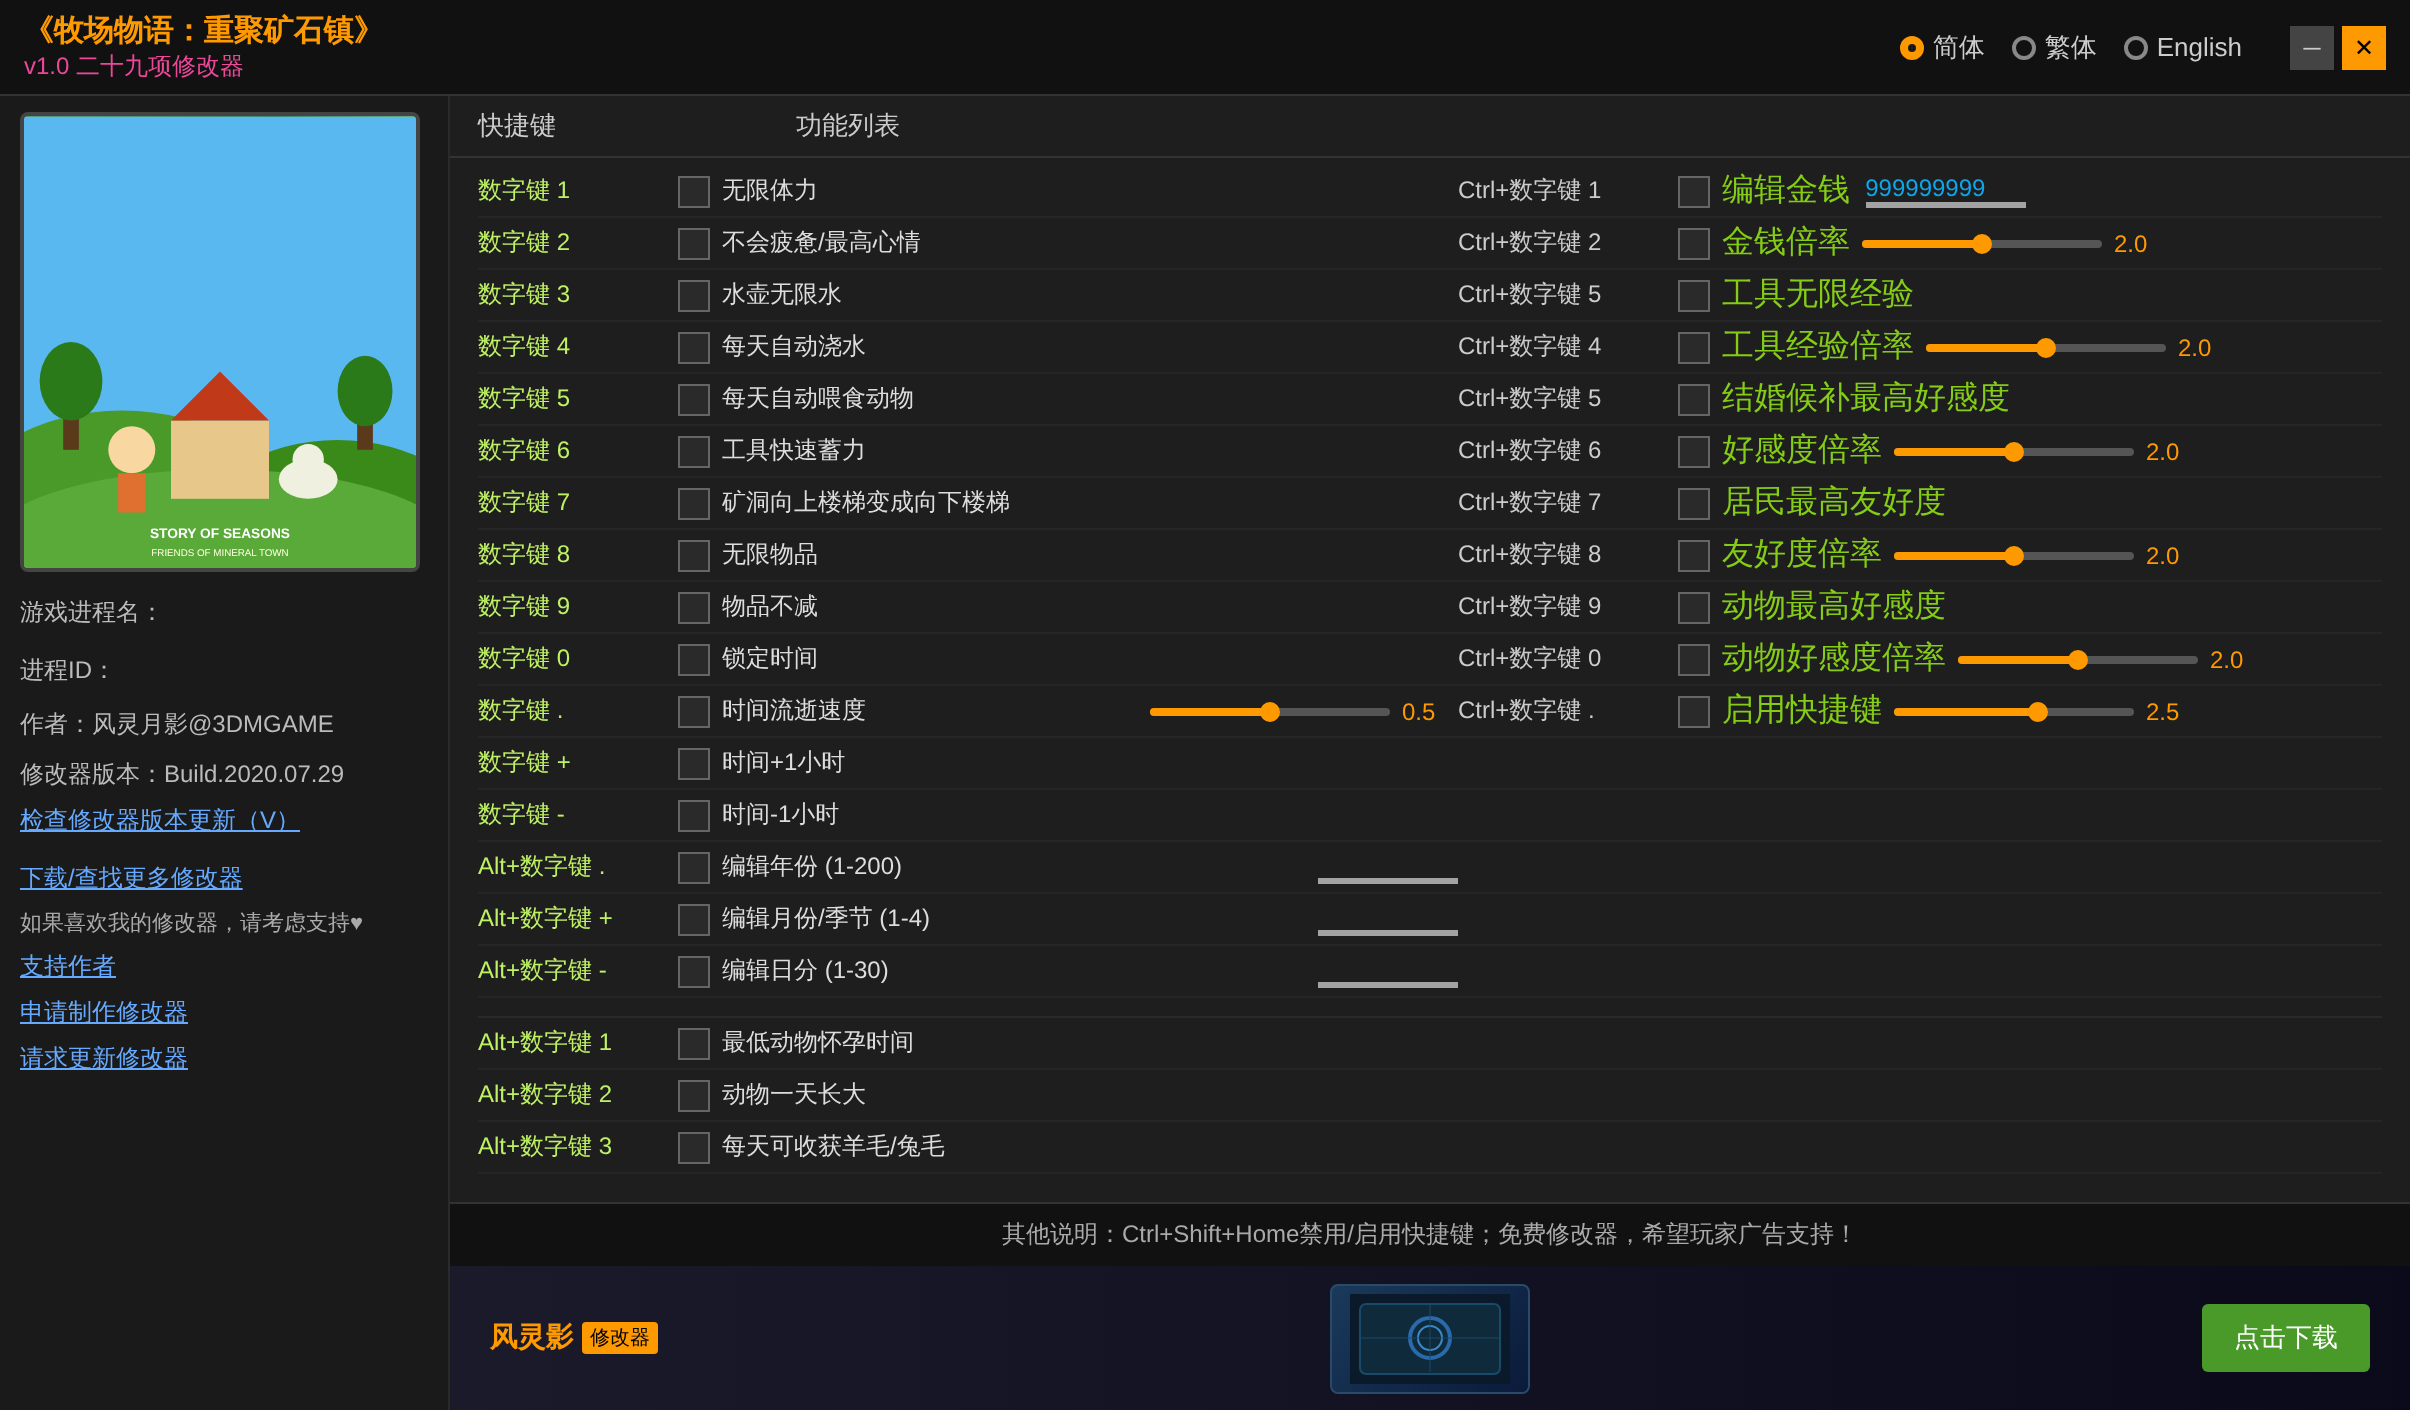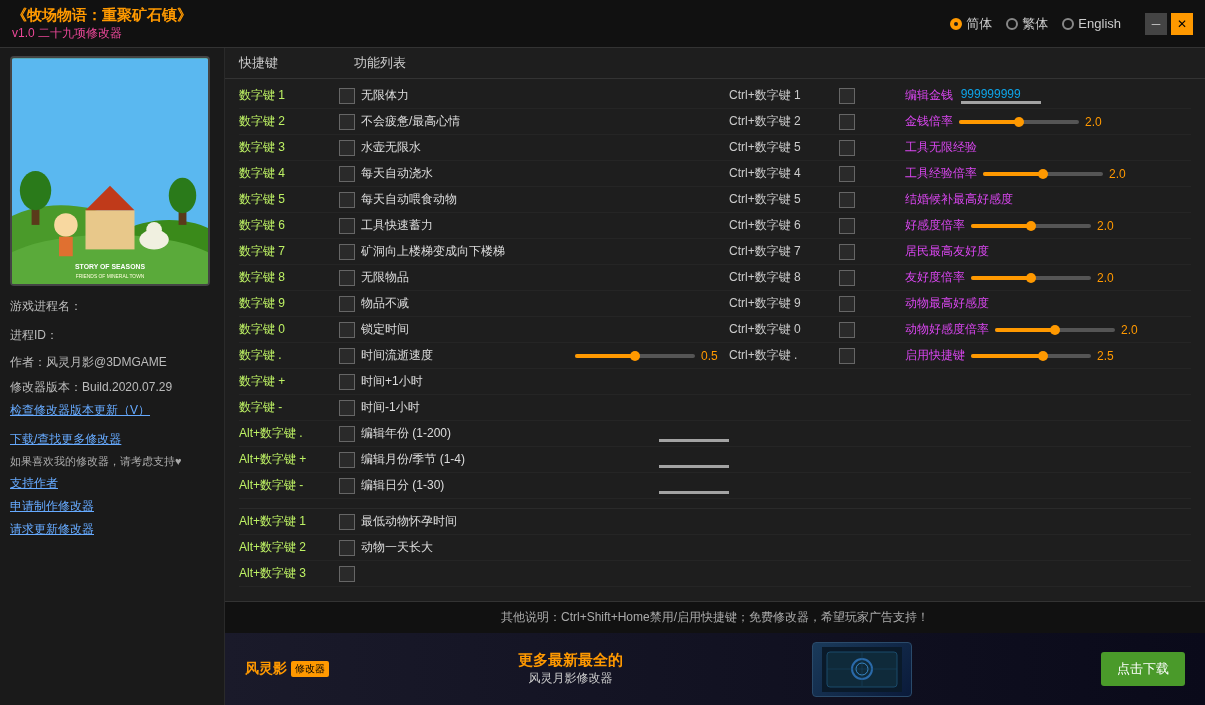--- a/index.html
+++ b/index.html
@@ -143,21 +143,21 @@
     
     #col-headers {
       display: flex;
       padding: 6px 14px;
       background: #1e1e1e;
       border-bottom: 1px solid #333;
     }
     .col-header-left {
       width: 490px;
       display: flex;
-      gap: 76px;
+      gap: 120px;
     }
     .col-header-right {
       flex: 1;
       display: flex;
       gap: 120px;
     }
     .col-header-text {
       color: #ccc;
       font-size: 13px;
     }
@@ -218,23 +218,22 @@
     .checkbox-r {
       width: 16px; height: 16px;
       border: 1px solid #666;
       background: #2a2a2a;
       flex-shrink: 0;
       margin-right: 6px;
       display: flex; align-items: center; justify-content: center;
       cursor: pointer;
     }
     .feature-label-r {
-      color: #d946ef;
-      font-size: 12px;
-      margin-left: 44px;
+      color: #84cc16;
+      font-size: 16px;
     }
 
     
     .slider-container {
       display: flex;
       align-items: center;
       gap: 6px;
       flex: 1;
     }
     .slider-track {
@@ -716,39 +715,36 @@
           <div class="checkbox"></div>
           <span class="feature-label">动物一天长大</span>
         </div>
         <div class="row-right"></div>
       </div>
 
       <div class="hotkey-row">
         <div class="row-left">
           <span class="key-label">Alt+数字键 3</span>
           <div class="checkbox"></div>
+          <span class="feature-label">每天可收获羊毛/兔毛</span>
         </div>
         <div class="row-right"></div>
       </div>
     </div>
 
     <div id="bottom-area">
       <div id="note-text">其他说明：Ctrl+Shift+Home禁用/启用快捷键；免费修改器，希望玩家广告支持！</div>
     </div>
 
     <div id="banner">
       <div id="banner-logo">
         <div id="banner-logo-top">
           <span class="logo-text">风灵影</span>
           <span class="logo-badge">修改器</span>
         </div>
-      </div>
-      <div id="banner-main-text">
-        <span class="banner-line1">更多最新最全的</span>
-        <span class="banner-line2">风灵月影修改器</span>
       </div>
       <div class="banner-tech-graphic">
         <svg width="80" height="45" viewBox="0 0 80 45">
           <rect width="80" height="45" fill="#0a1a2a"></rect>
           <rect x="5" y="5" width="70" height="35" rx="3" fill="#0f2a3a" stroke="#1a4a6a" stroke-width="1"></rect>
           <circle cx="40" cy="22" r="10" fill="none" stroke="#2a6aaa" stroke-width="2"></circle>
           <circle cx="40" cy="22" r="6" fill="none" stroke="#3a8aca" stroke-width="1"></circle>
           <line x1="40" y1="5" x2="40" y2="39" stroke="#1a4a6a" stroke-width="0.5"></line>
           <line x1="5" y1="22" x2="75" y2="22" stroke="#1a4a6a" stroke-width="0.5"></line>
         </svg>

